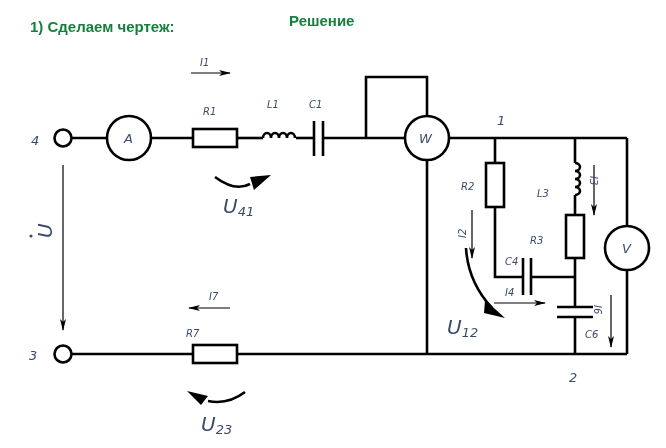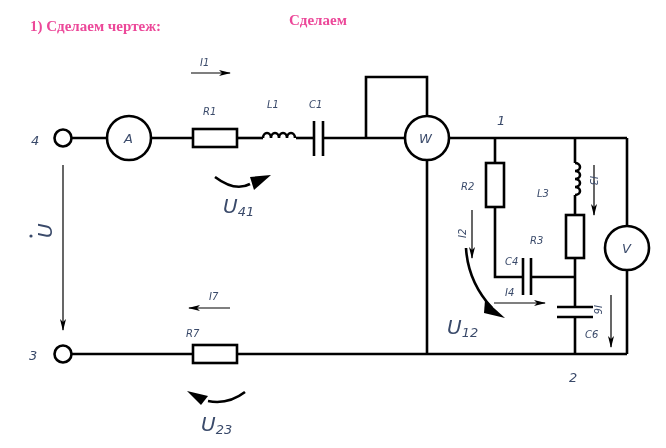--- a/index.html
+++ b/index.html
@@ -1,32 +1,32 @@
 <!DOCTYPE html>
 <html><head>
   <meta charset="utf-8">
   <style>
     html, body { margin:0; padding:0; background:#ffffff; }
     body { width:666px; height:448px; position:relative; overflow:hidden; }
-    .heading { position:absolute; font-family:Liberation Serif, serif; font-weight:bold; font-size:15px; color:#ec4899; }
+    .heading { position:absolute; font-family:Liberation Sans, sans-serif; font-weight:bold; font-size:15px; color:#15803d; }
     #h1 { left:30px; top:18px; }
     #h2 { left:289px; top:12px; }
     svg { position:absolute; left:0; top:0; }
     .w { stroke:#000; stroke-width:2.6; fill:none; }
     .wt { stroke:#000; stroke-width:1.2; fill:none; }
     .lbl { font-family:"DejaVu Sans", sans-serif; font-style:italic; fill:#3a4a6a; }
     .s { font-size:10px; }
     .m { font-size:13px; }
     .b { font-size:20px; }
   </style>
 </head>
 <body>
 
 <div id="h1" class="heading">1)  Сделаем чертеж:</div>
-<div id="h2" class="heading">Сделаем</div>
+<div id="h2" class="heading">Решение</div>
 
 <svg width="666" height="448" viewBox="0 0 666 448">
   <defs>
     <marker id="arr" markerWidth="12" markerHeight="8" refX="11" refY="4" orient="auto" markerUnits="userSpaceOnUse">
       <path d="M0,1 L12,4 L0,7 L3,4 Z" fill="#000"></path>
     </marker>
   </defs>
 
   <g>
     <line class="w" x1="72" y1="138" x2="107" y2="138"></line>

